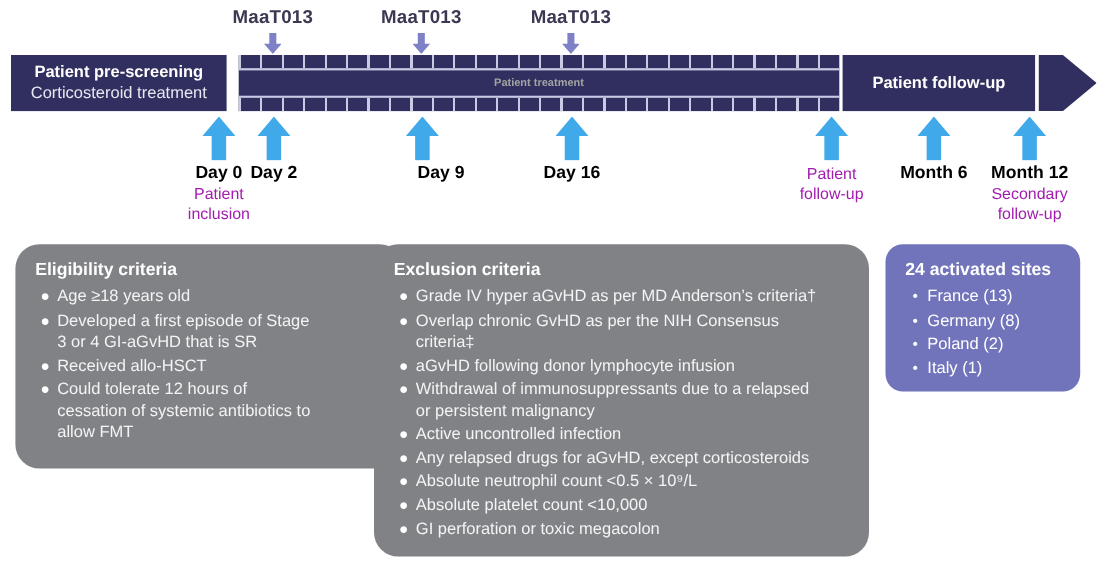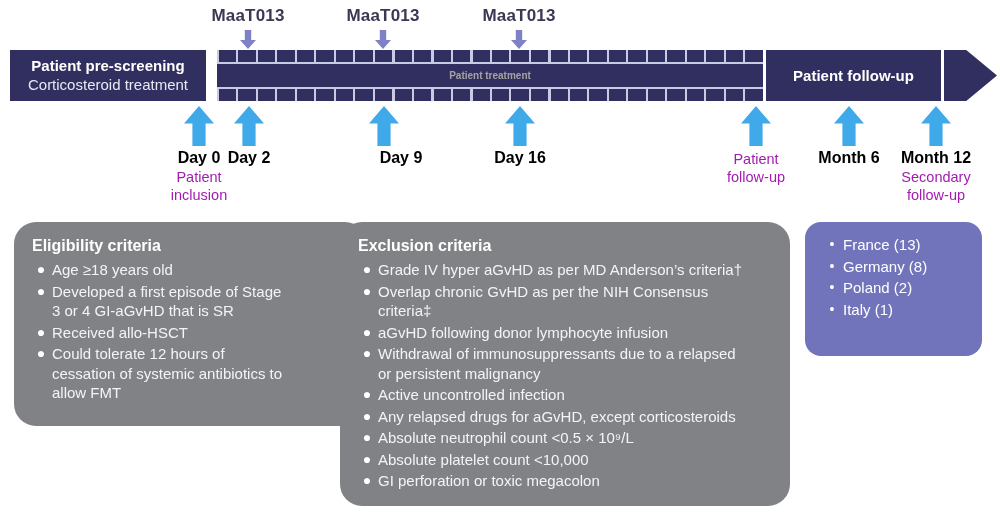--- a/index.html
+++ b/index.html
@@ -204,20 +204,21 @@
           <span class="txt">Absolute platelet count &lt;10,000</span>
         </li>
       <li>
           <span class="dot">●</span>
           <span class="txt">GI perforation or toxic megacolon</span>
         </li>
     </ul>
   </div>
 
   <div class="box box-purple" style="left:805px; top:222px; width:177px; height:134px;">
+    <div class="box-title">24 activated sites</div>
     <ul>
       <li>
           <span class="dot">•</span>
           <span class="txt">France (13)</span>
         </li>
       <li>
           <span class="dot">•</span>
           <span class="txt">Germany (8)</span>
         </li>
       <li>

